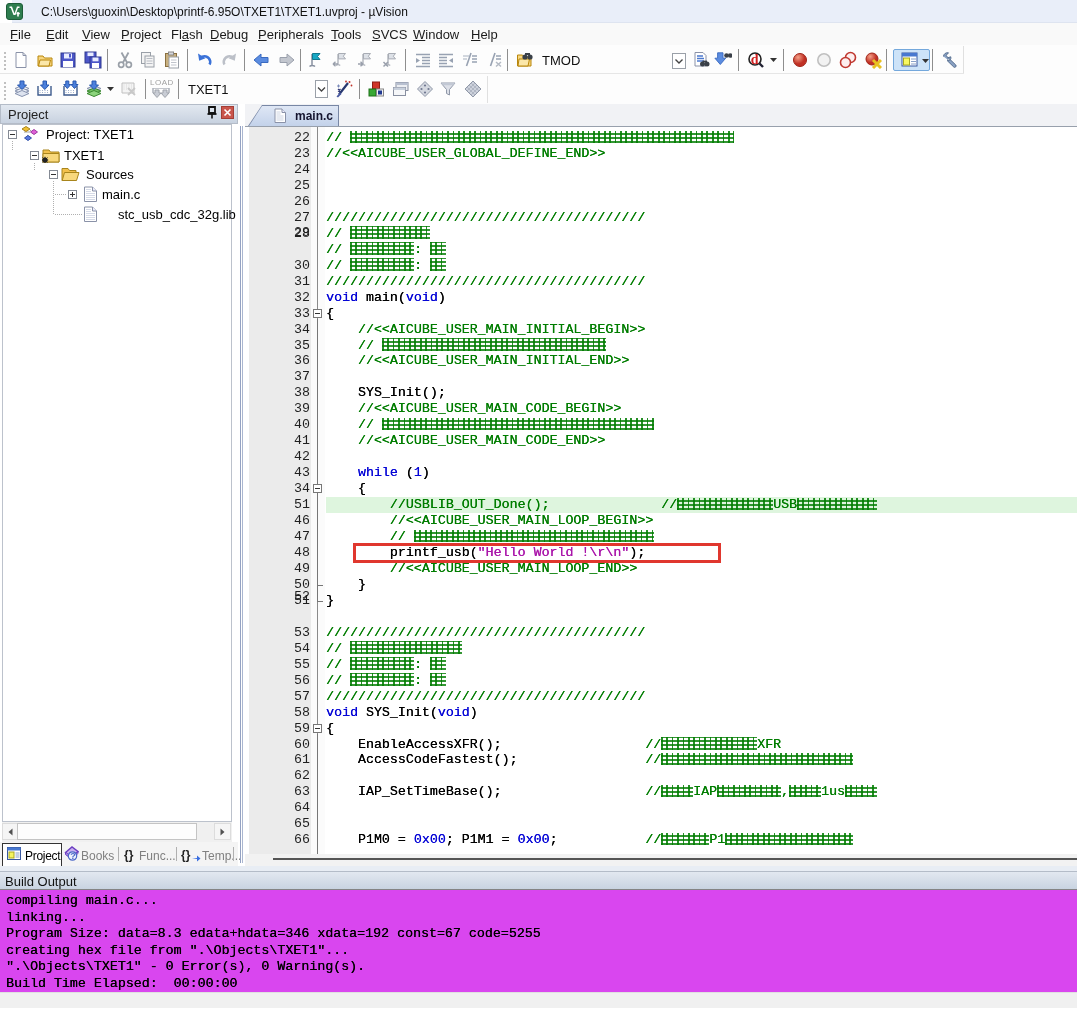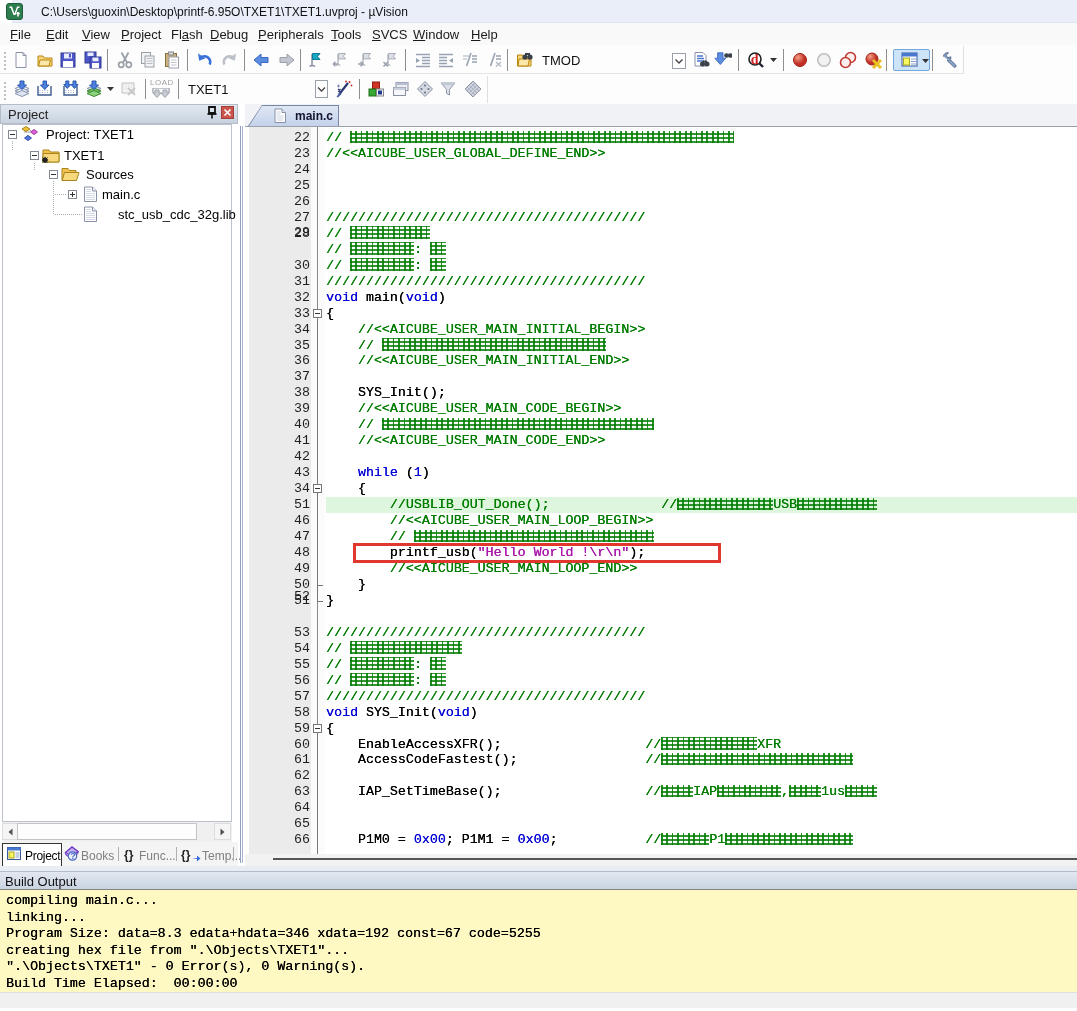--- a/index.html
+++ b/index.html
@@ -47,21 +47,21 @@
 .blu{color:#0606d6;}
 .pur{color:#aa16aa;}
 #ehscroll{left:0;top:750px;width:832px;height:17px;background:#f2f2f2;}
 
 .cj{display:inline-block;height:12.5px;vertical-align:-2px;background:
  repeating-linear-gradient(0deg,rgba(0,124,0,.8) 0 1.7px,rgba(0,124,0,0) 1.7px 4.1px),
  repeating-linear-gradient(90deg,rgba(0,124,0,.85) 0 1.7px,rgba(0,124,0,0) 1.7px 5.4px);}
 
 #bocap{left:0;top:871px;width:1077px;height:18px;background:linear-gradient(#e2e8f0,#c9d3e1);border-top:1px solid #b4bcc8;}
 #bocap .t{position:absolute;left:5px;top:2px;font-size:13px;color:#111;}
-#bo{left:0;top:889px;width:1077px;height:103px;background:#fef9c3;border-top:1px solid #848484;}
+#bo{left:0;top:889px;width:1077px;height:103px;background:#d946ef;border-top:1px solid #848484;}
 #bo pre{position:absolute;left:6px;top:3px;font-family:"Liberation Mono",monospace;font-size:13.3px;line-height:16.6px;color:#000;text-shadow:0.2px 0 0 currentColor;}
 #bhscroll{left:0;top:992px;width:1077px;height:16px;background:#f0f0f0;border-top:1px solid #e0e0e0;}
 </style>
 </head>
 <body>
 <div class="abs" id="title">
   <div class="txt">C:\Users\guoxin\Desktop\printf-6.95O\TXET1\TXET1.uvproj - µVision</div>
 </div>
 <div class="abs" id="menu">
   <span style="left:10px"><u>F</u>ile</span>

